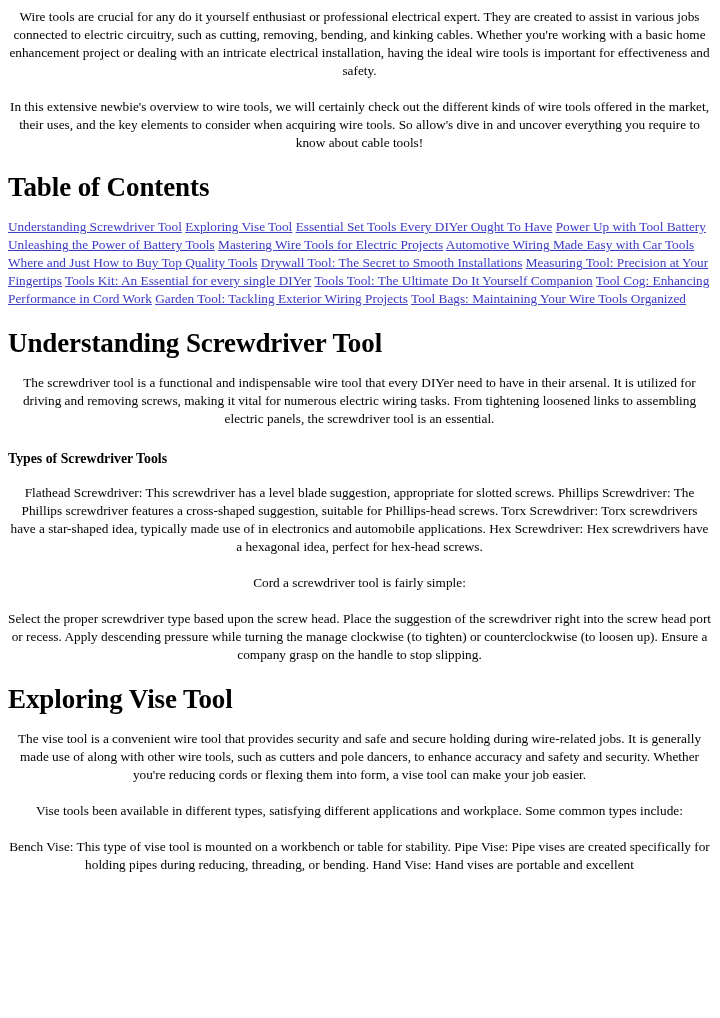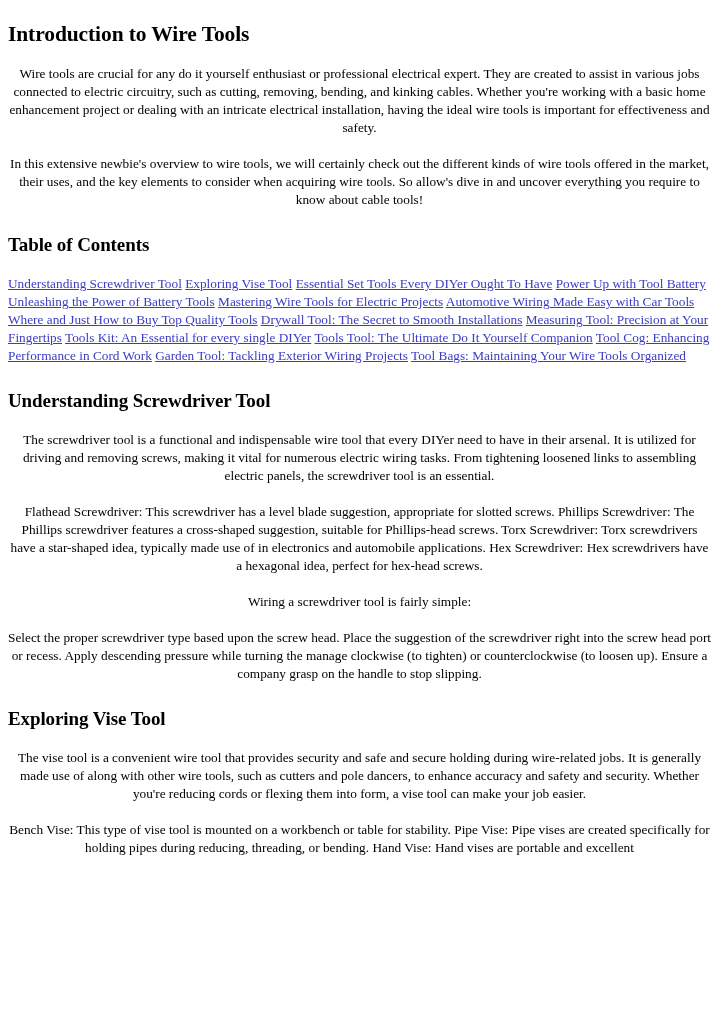--- a/index.html
+++ b/index.html
@@ -24,21 +24,21 @@
     overflow: hidden;
   }
   h1.doc-h1 {
     font-size: 21.5px;
     line-height: 25px;
     font-weight: bold;
     margin: 14px 0 18px 0;
     letter-spacing: -0.1px;
   }
   h2.doc-h2 {
-    font-size: 19px;
+    font-size: 27px;
     line-height: 25px;
     font-weight: bold;
     margin: 23px 0 18px 0;
     letter-spacing: -0.1px;
   }
   h3.doc-h3 {
     font-size: 13.8px;
     line-height: 17px;
     font-weight: bold;
     margin: 22px 0 17px 0;
@@ -53,44 +53,45 @@
   .toc a {
     color: #3b3bc4;
     text-decoration: underline;
   }
 </style>
 </head>
 <body>
 
 <div class="page">
 
-  <h1 class="doc-h1">Introduction to Wire Tools</h1>
 
   <p class="doc-p">Wire tools are crucial for any do it yourself enthusiast or professional electrical expert. They are created to assist in various jobs connected to electric circuitry, such as cutting, removing, bending, and kinking cables. Whether you're working with a basic home enhancement project or dealing with an intricate electrical installation, having the ideal wire tools is important for effectiveness and safety.</p>
 
   <p class="doc-p">In this extensive newbie's overview to wire tools, we will certainly check out the different kinds of wire tools offered in the market, their uses, and the key elements to consider when acquiring wire tools. So allow's dive in and uncover everything you require to know about cable tools!</p>
 
   <h2 class="doc-h2">Table of Contents</h2>
 
   <p class="toc" id="toc-list"><a href="#">Understanding Screwdriver Tool</a> <a href="#">Exploring Vise Tool</a> <a href="#">Essential Set Tools Every DIYer Ought To Have</a> <a href="#">Power Up with Tool Battery</a> <a href="#">Unleashing the Power of Battery Tools</a> <a href="#">Mastering Wire Tools for Electric Projects</a> <a href="#">Automotive Wiring Made Easy with Car Tools</a> <a href="#">Where and Just How to Buy Top Quality Tools</a> <a href="#">Drywall Tool: The Secret to Smooth Installations</a> <a href="#">Measuring Tool: Precision at Your Fingertips</a> <a href="#">Tools Kit: An Essential for every single DIYer</a> <a href="#">Tools Tool: The Ultimate Do It Yourself Companion</a> <a href="#">Tool Cog: Enhancing Performance in Cord Work</a> <a href="#">Garden Tool: Tackling Exterior Wiring Projects</a> <a href="#">Tool Bags: Maintaining Your Wire Tools Organized</a></p>
 
   <h2 class="doc-h2">Understanding Screwdriver Tool</h2>
 
   <p class="doc-p">The screwdriver tool is a functional and indispensable wire tool that every DIYer need to have in their arsenal. It is utilized for driving and removing screws, making it vital for numerous electric wiring tasks. From tightening loosened links to assembling electric panels, the screwdriver tool is an essential.</p>
 
+  <h3 class="doc-h3">Types of Screwdriver Tools</h3>
 
 
   <p class="doc-p">Flathead Screwdriver: This screwdriver has a level blade suggestion, appropriate for slotted screws. Phillips Screwdriver: The Phillips screwdriver features a cross-shaped suggestion, suitable for Phillips-head screws. Torx Screwdriver: Torx screwdrivers have a star-shaped idea, typically made use of in electronics and automobile applications. Hex Screwdriver: Hex screwdrivers have a hexagonal idea, perfect for hex-head screws.</p>
 
 
-  <p class="doc-p">Wiring a screwdriver tool is fairly simple:</p>
+  <p class="doc-p">Cord a screwdriver tool is fairly simple:</p>
 
   <p class="doc-p">Select the proper screwdriver type based upon the screw head. Place the suggestion of the screwdriver right into the screw head port or recess. Apply descending pressure while turning the manage clockwise (to tighten) or counterclockwise (to loosen up). Ensure a company grasp on the handle to stop slipping.</p>
 
   <h2 class="doc-h2">Exploring Vise Tool</h2>
 
   <p class="doc-p">The vise tool is a convenient wire tool that provides security and safe and secure holding during wire-related jobs. It is generally made use of along with other wire tools, such as cutters and pole dancers, to enhance accuracy and safety and security. Whether you're reducing cords or flexing them into form, a vise tool can make your job easier.</p>
 
 
+  <p class="doc-p">Vise tools been available in different types, satisfying different applications and workplace. Some common types include:</p>
 
   <p class="doc-p">Bench Vise: This type of vise tool is mounted on a workbench or table for stability. Pipe Vise: Pipe vises are created specifically for holding pipes during reducing, threading, or bending. Hand Vise: Hand vises are portable and excellent</p>
 
 </div>
 
 </body></html>

